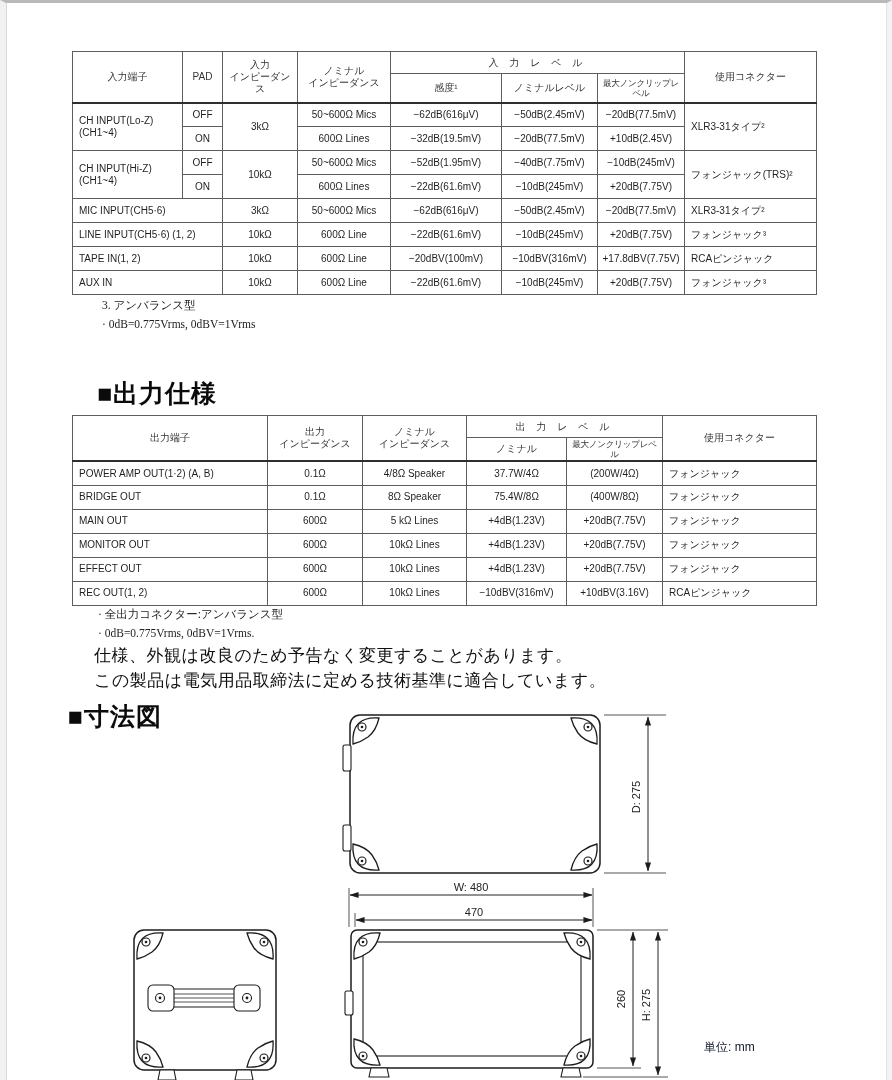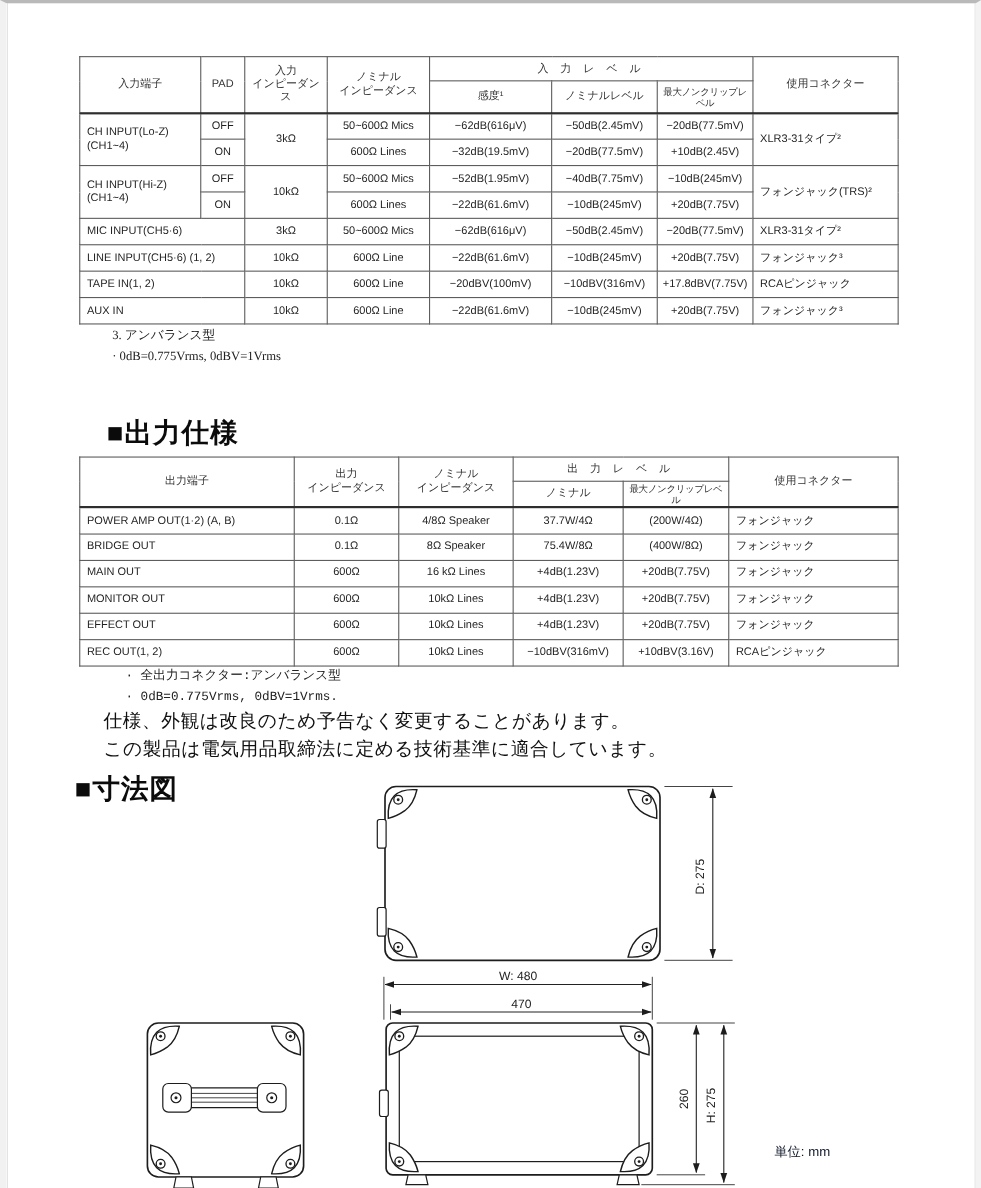--- a/index.html
+++ b/index.html
@@ -211,21 +211,21 @@
         <td class="tl">BRIDGE OUT</td>
         <td>0.1Ω</td>
         <td>8Ω Speaker</td>
         <td>75.4W/8Ω</td>
         <td>(400W/8Ω)</td>
         <td class="tl">フォンジャック</td>
       </tr>
       <tr style="height:24px;">
         <td class="tl">MAIN OUT</td>
         <td>600Ω</td>
-        <td>16 kΩ Lines</td>
+        <td>5 kΩ Lines</td>
         <td>+4dB(1.23V)</td>
         <td>+20dB(7.75V)</td>
         <td class="tl">フォンジャック</td>
       </tr>
       <tr style="height:24px;">
         <td class="tl">MONITOR OUT</td>
         <td>600Ω</td>
         <td>10kΩ Lines</td>
         <td>+4dB(1.23V)</td>
         <td>+20dB(7.75V)</td>
@@ -243,21 +243,21 @@
         <td class="tl">REC OUT(1, 2)</td>
         <td>600Ω</td>
         <td>10kΩ Lines</td>
         <td>−10dBV(316mV)</td>
         <td>+10dBV(3.16V)</td>
         <td class="tl">RCAピンジャック</td>
       </tr>
     </tbody>
   </table>
 
-  <div class="notes" style="left:108px;top:602px;font-family:Liberation Mono, monospace;">
+  <div class="notes" style="left:92px;top:602px;">
     <div>·  全出力コネクター:アンバランス型</div>
     <div>·  0dB=0.775Vrms, 0dBV=1Vrms.</div>
   </div>
 
   <div class="compliance" style="left:88px;top:640px;">
     <div>仕様、外観は改良のため予告なく変更することがあります。</div>
     <div>この製品は電気用品取締法に定める技術基準に適合しています。</div>
   </div>
 
   <div class="sec-title" style="left:62px;top:697px;font-family:Liberation Mono, monospace;">■寸法図</div>

